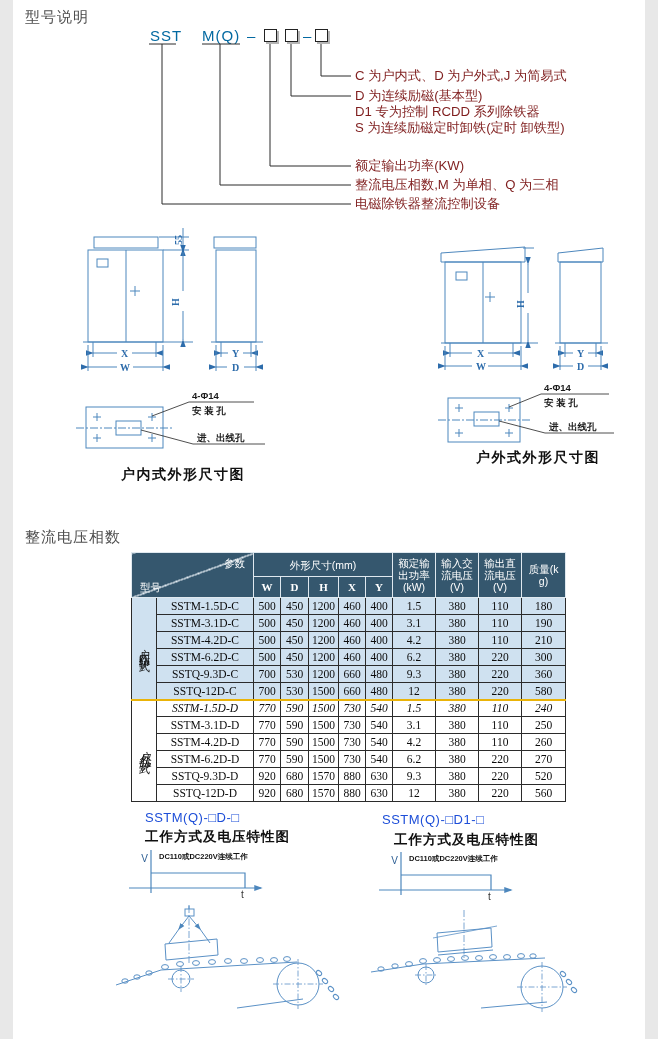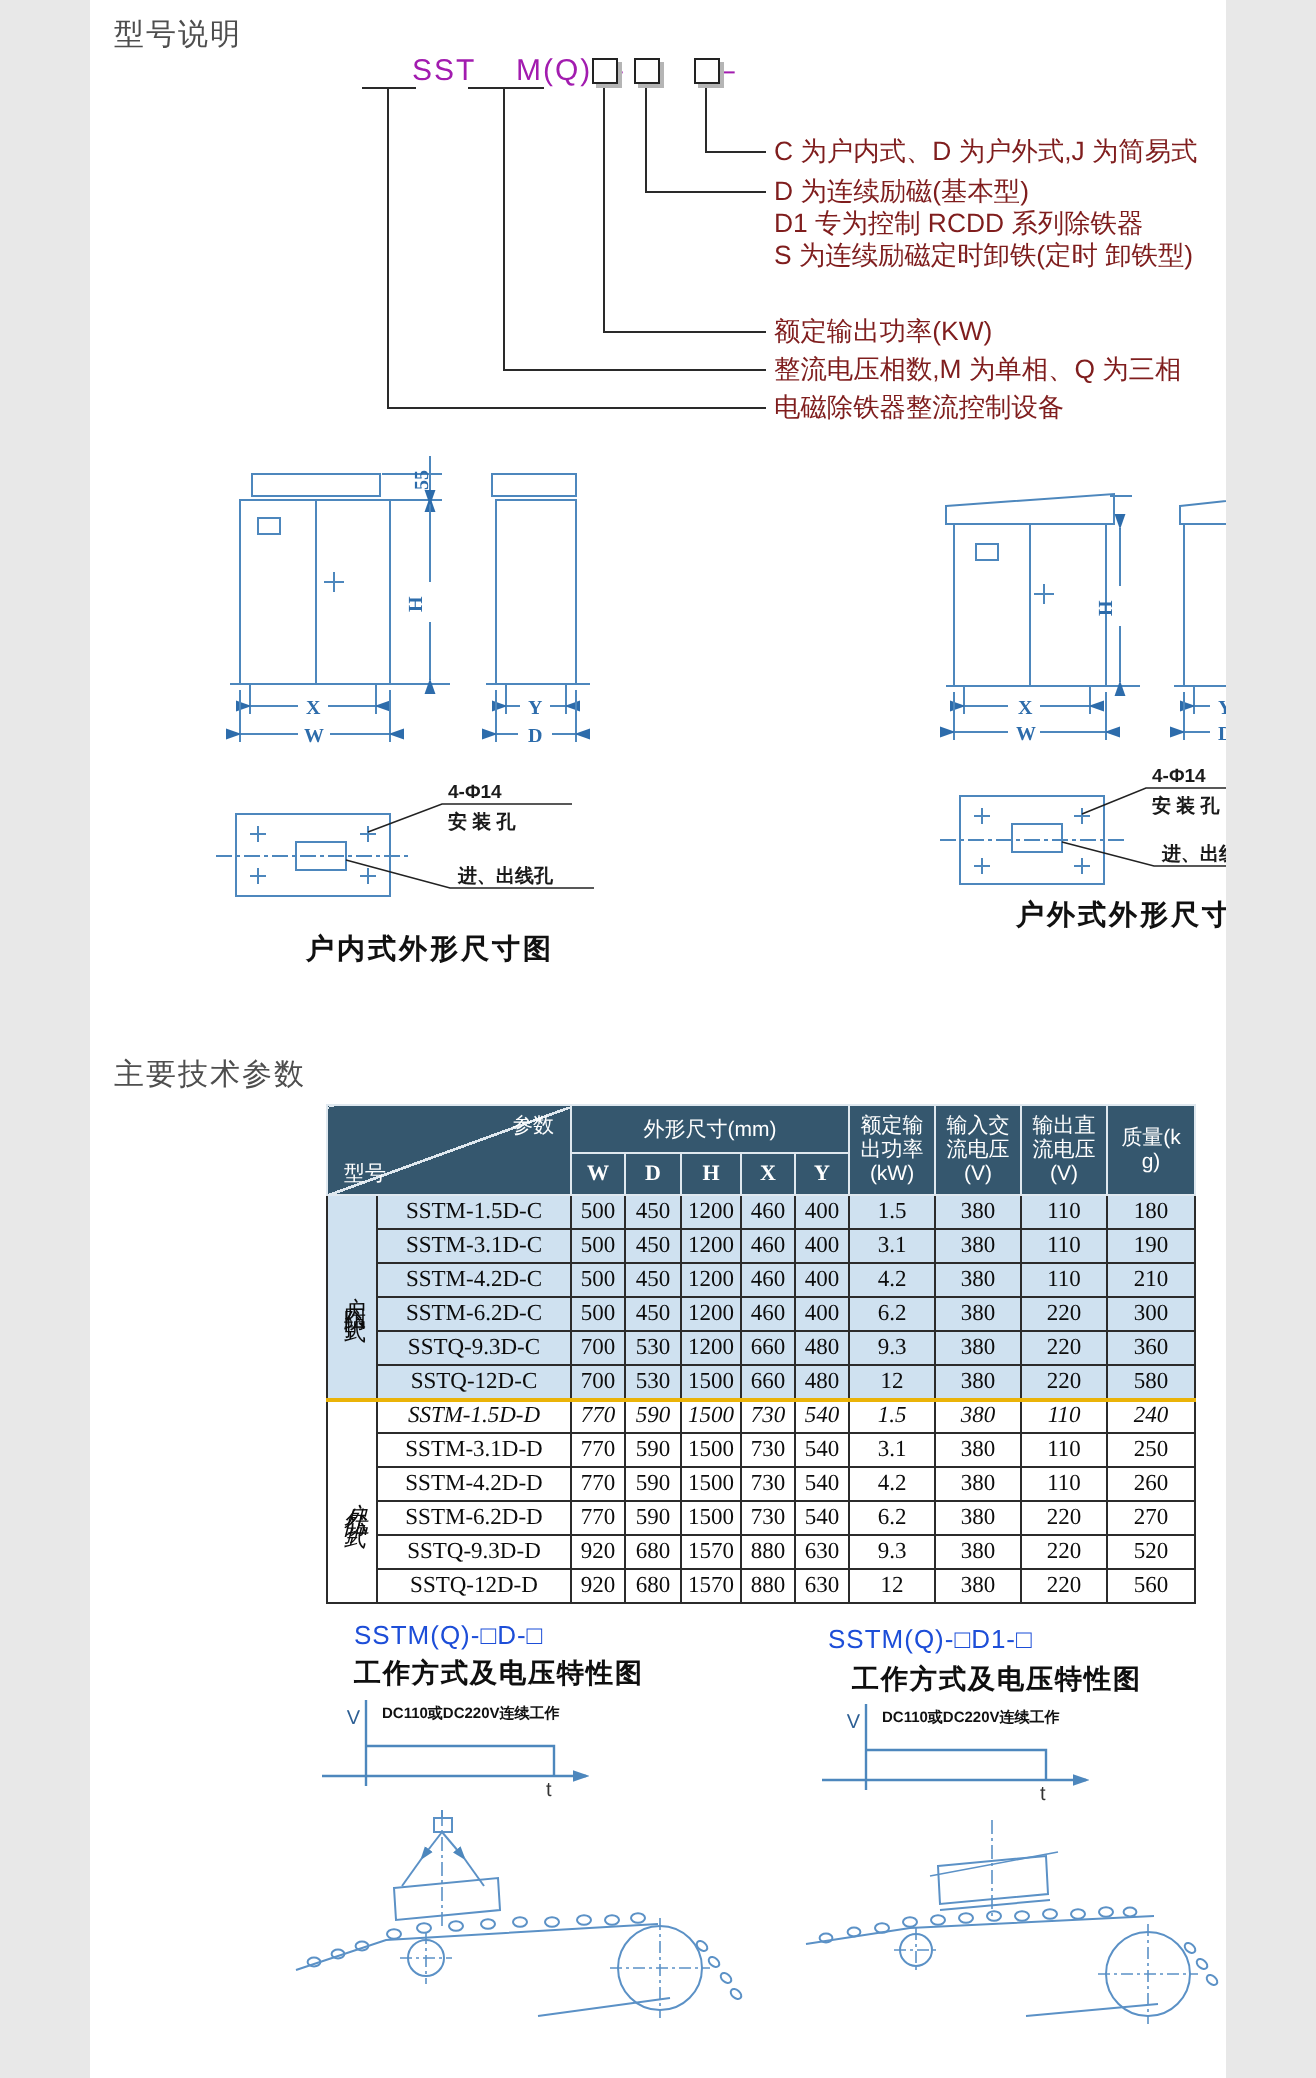--- a/index.html
+++ b/index.html
@@ -1,22 +1,22 @@
 <!DOCTYPE html>
 <html><head>
 <meta charset="utf-8">
 <style>
   * { margin:0; padding:0; box-sizing:border-box; }
   body { background:#e8e8e8; font-family:"Liberation Sans", sans-serif; }
-  .page { position:relative; width:568px; height:1039px; background:#ffffff; overflow:hidden; margin:0 auto; }
+  .page { position:relative; width:632px; height:1039px; background:#ffffff; overflow:hidden; margin:0 auto; }
 
   .sec-title { position:absolute; left:12px; font-size:15px; color:#4e4e4e; letter-spacing:1px; }
 
   
-  .code-part { position:absolute; top:27px; font-size:15px; color:#a21caf; font-family:"Liberation Sans",sans-serif; letter-spacing:1px;margin-left:24px; }
+  .code-part { position:absolute; top:27px; font-size:15px; color:#0369a1; font-family:"Liberation Sans",sans-serif; letter-spacing:1px; }
   .code-box { position:absolute; top:29px; width:13px; height:13px; background:#fff; border:1.2px solid #222; box-shadow:2px 2px 0 #b5b5b5; }
   .model-label { position:absolute; left:342px; font-size:13.2px; color:#7f1d1d; white-space:nowrap; line-height:16px; }
 
   svg { position:absolute; left:0; }
   svg text { font-family:"Liberation Sans", sans-serif; }
   .dimtxt { font-family:"Liberation Serif", serif; font-weight:bold; fill:#2d6cab; font-size:10px; }
   .holetxt { fill:#1a1a1a; font-size:9.5px; font-weight:bold; }
   .cap { fill:#111; font-size:14px; font-weight:bold; letter-spacing:1.5px; }
 
   
@@ -178,21 +178,21 @@
     <g stroke="#222" fill="none" stroke-width="0.8">
       <path d="M496,407 L528,394 H596"></path>
       <path d="M486,421 L532,433 H601"></path>
     </g>
     <text class="holetxt" x="531" y="391" font-weight="normal" font-size="10">4-Φ14</text>
     <text class="holetxt" x="531" y="406">安 装 孔</text>
     <text class="holetxt" x="536" y="430">进、出线孔</text>
     <text class="cap" x="463" y="462">户外式外形尺寸图</text>
   </svg>
 
-  <div class="sec-title" style="top:528px">主要技术参数</div>
+  <div class="sec-title" style="top:528px">整流电压相数</div>
 
   <table class="params">
     <colgroup>
       <col style="width:25px">
         <col style="width:97px">
         <col style="width:27px">
         <col style="width:28px">
         <col style="width:30px">
       <col style="width:27px">
         <col style="width:27px">

